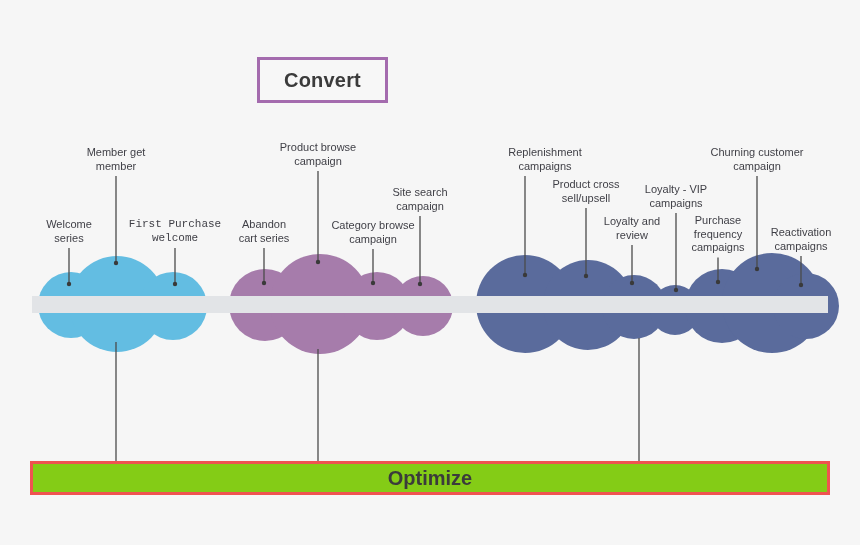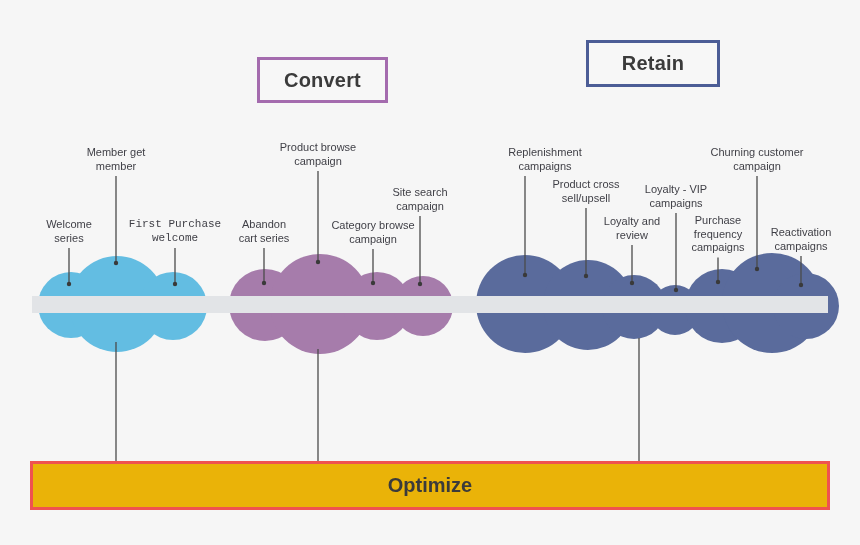--- a/index.html
+++ b/index.html
@@ -56,22 +56,22 @@
   #stage-box-convert .stage-label { font-size: 20px; }
   #stage-box-retain {
     left: 586px; top: 40px; width: 134px; height: 47px;
     border-color: #4c5d96;
   }
   #stage-box-retain .stage-label { font-size: 20px; }
 
   #optimize-box {
     position: absolute;
     box-sizing: border-box;
-    left: 30px; top: 461px; width: 800px; height: 49px;
-    background: #eab308;
+    left: 30px; top: 461px; width: 800px; height: 34px;
+    background: #84cc16;
     border: 3px solid #ef5350;
     display: flex;
     align-items: center;
     justify-content: center;
   }
   #optimize-box .optimize-label {
     font-size: 20px;
     font-weight: bold;
     color: #3b3b3b;
   }
@@ -153,23 +153,20 @@
         <line x1="318" y1="349" x2="318" y2="461" stroke="#4b4b4b" stroke-width="1.3"></line>
         <line x1="639" y1="338" x2="639" y2="461" stroke="#4b4b4b" stroke-width="1.3"></line>
       </g>
   </svg>
 
 
   <div class="stage-box" id="stage-box-convert">
     <span class="stage-label">Convert</span>
   </div>
 
-  <div class="stage-box" id="stage-box-retain">
-    <span class="stage-label">Retain</span>
-  </div>
 
   <div id="labels-layer">
       <div class="callout-label" style="left: 69px; top: 218px;">Welcome
 series</div>
       <div class="callout-label" style="left: 116px; top: 146px;">Member get
 member</div>
       <div class="callout-label" style="left: 175px; top: 218px; font-family: Liberation Mono, monospace;">First Purchase
 welcome</div>
       <div class="callout-label" style="left: 264px; top: 218px;">Abandon
 cart series</div>

